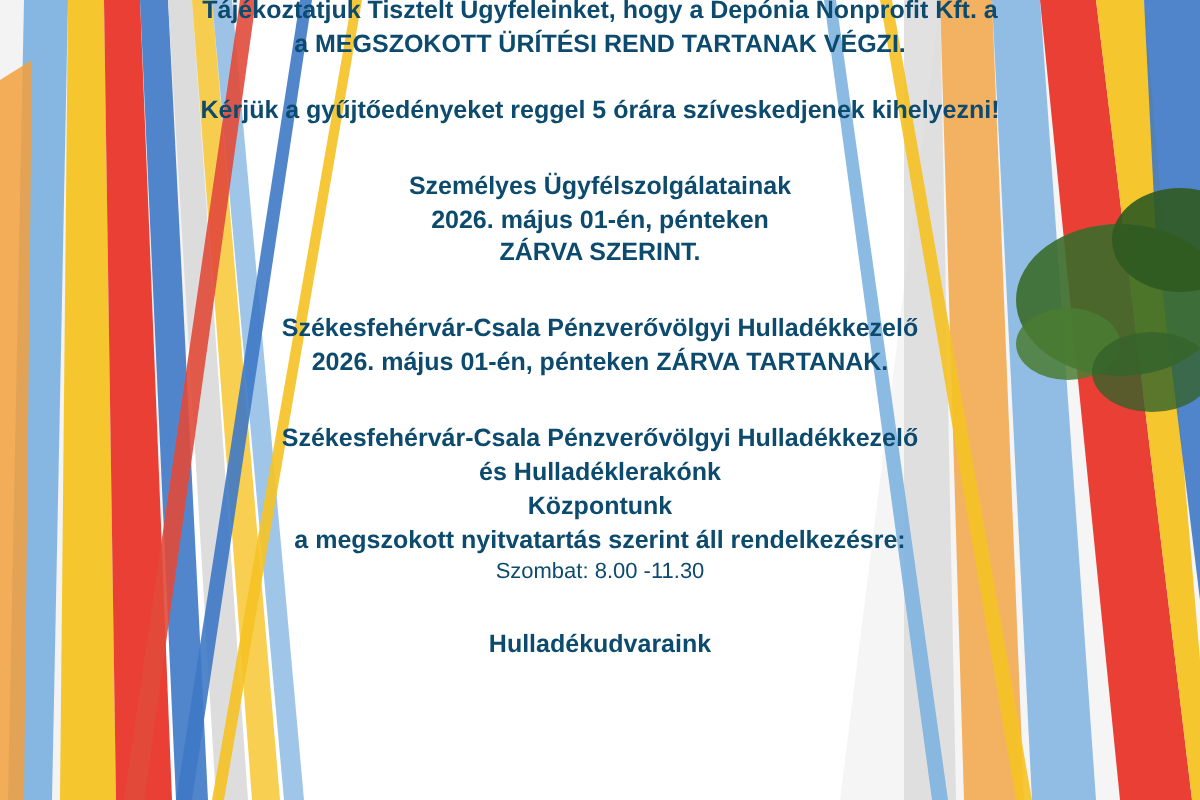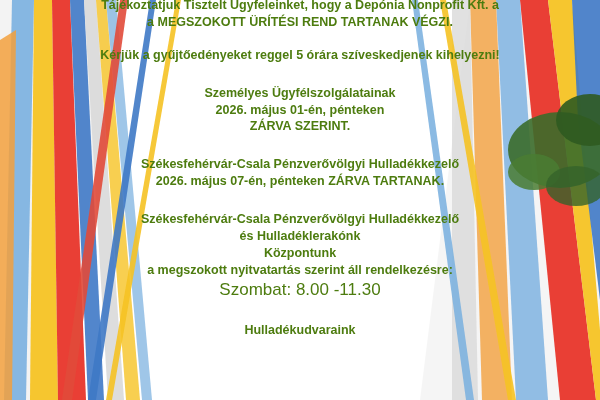--- a/index.html
+++ b/index.html
@@ -25,21 +25,21 @@
   }
 
   
   #content {
     position: absolute;
     inset: 0;
     z-index: 2;
     padding: 0 40px;
     box-sizing: border-box;
     text-align: center;
-    color: #4d7c0f;
+    color: #0c4a6e;
   }
 
   .line {
     line-height: 1.35;
     font-size: 12.5px;
   }
   .b { font-weight: bold; }
   .i { }
 
   .p {
@@ -47,21 +47,21 @@
   }
   .gap-md { height: 16px; }
   .gap-lg { height: 21px; }
 
   .clip-top {
     
     margin-top: -3px;
   }
 
   .small {
-    font-size: 17px;
+    font-size: 11px;
     font-weight: normal;
   }
 </style>
 </head>
 <body>
 
 <svg id="backdrop" viewBox="0 0 600 400" preserveAspectRatio="none" xmlns="http://www.w3.org/2000/svg">
   <rect x="0" y="0" width="600" height="400" fill="#ffffff"></rect>
 
   <g opacity="0.55">
@@ -123,21 +123,21 @@
   <div class="p">
     <div class="line b">Személyes Ügyfélszolgálatainak</div>
     <div class="line b">2026. május 01-én, pénteken</div>
     <div class="line b">ZÁRVA SZERINT.</div>
   </div>
 
   <div class="gap-lg"></div>
 
   <div class="p">
     <div class="line b">Székesfehérvár-Csala Pénzverővölgyi Hulladékkezelő</div>
-    <div class="line b">2026. május 07-én, pénteken ZÁRVA TARTANAK.</div>
+    <div class="line b">2026. május 01-én, pénteken ZÁRVA TARTANAK.</div>
   </div>
 
   <div class="gap-lg"></div>
 
   <div class="p">
     <div class="line b">Székesfehérvár-Csala Pénzverővölgyi Hulladékkezelő</div>
     <div class="line b">és Hulladéklerakónk</div>
     <div class="line b">Központunk</div>
     <div class="line b">a megszokott nyitvatartás szerint áll rendelkezésre:</div>
     <div class="line small">Szombat: 8.00 -11.30</div>

